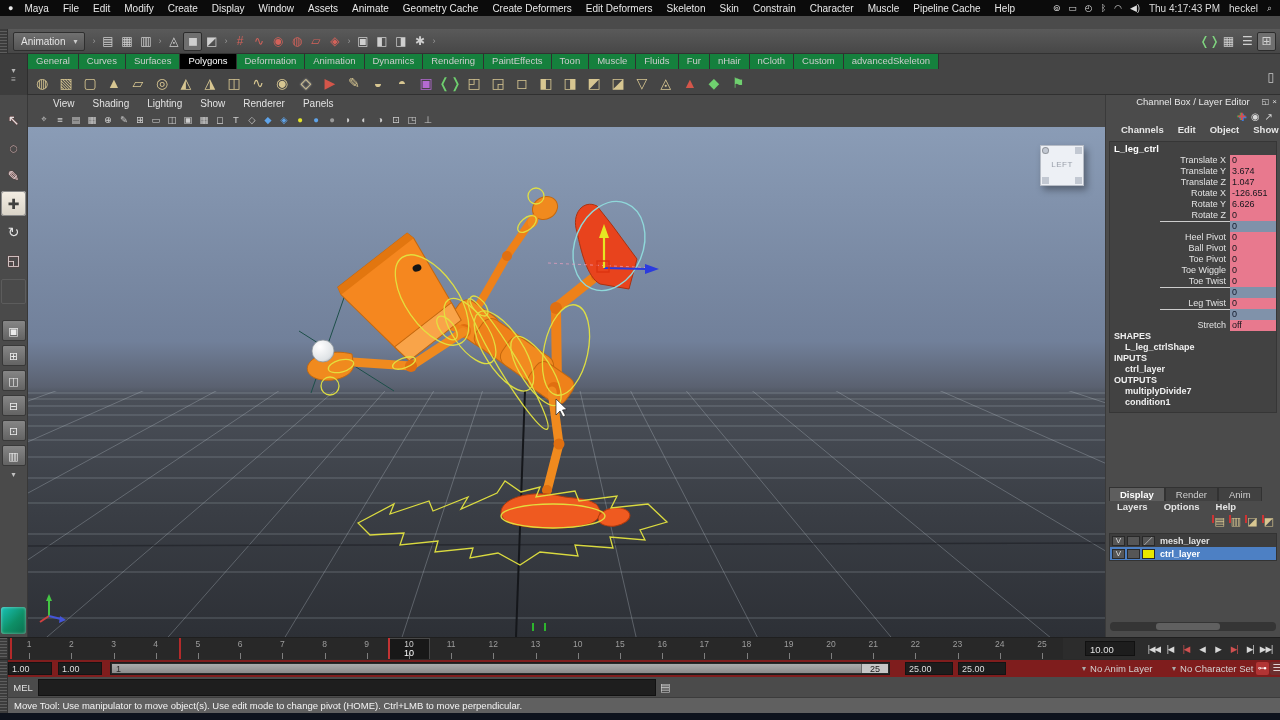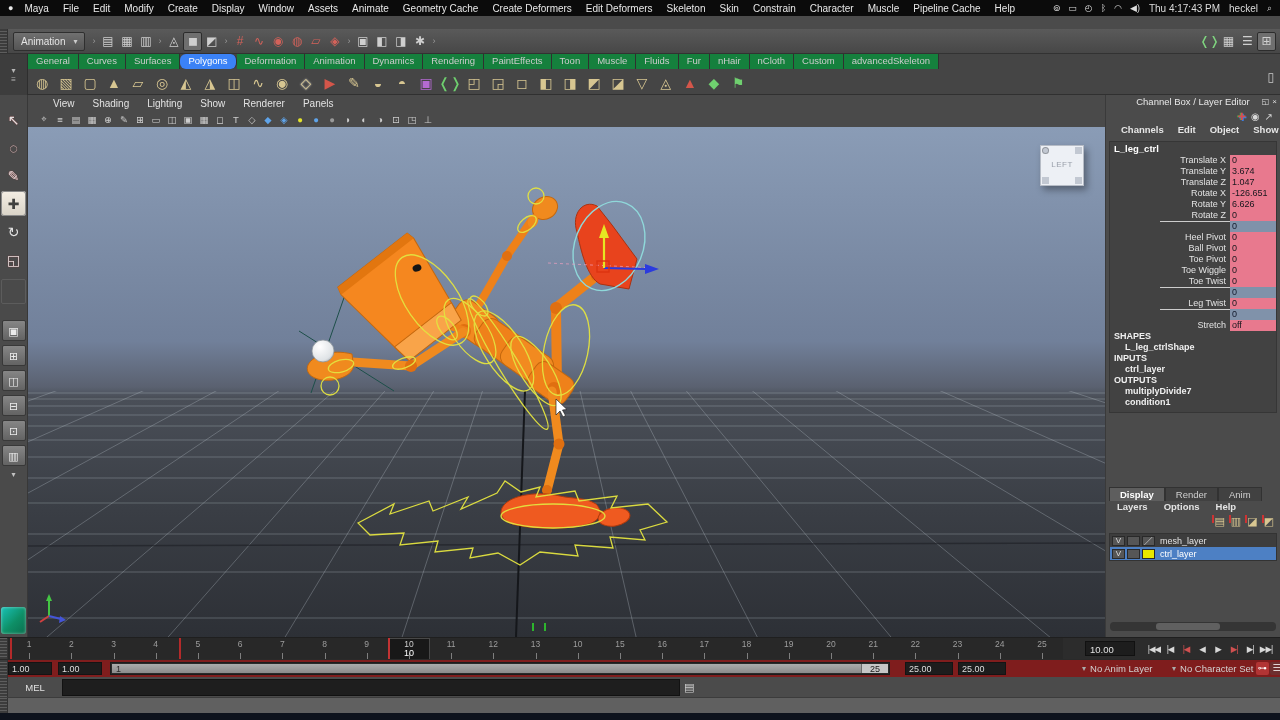--- a/index.html
+++ b/index.html
@@ -40,21 +40,21 @@
   .sicon.active{background:#6f6f6f;border:1px solid #2c2c2c;border-radius:2px;box-sizing:border-box;}
   .sl-right{margin-left:auto;display:flex;align-items:center;margin-right:4px;}
   .sl-right .sicon.green{color:#7fd37f;}
 
   
   #shelf{position:absolute;top:54px;left:0;width:1280px;height:41px;background:#454545;border-bottom:1px solid #303030;box-sizing:border-box;}
   .shelf-side{position:absolute;left:0;top:0;width:28px;height:41px;background:#3d3d3d;border-right:1px solid #2e2e2e;
               display:flex;flex-direction:column;align-items:center;justify-content:center;color:#b5b5b5;font-size:8px;box-sizing:border-box;}
   .stabs{position:absolute;left:28px;top:0;height:15px;display:flex;font-size:9.5px;}
   .stab{padding:1px 8px 0 8px;color:#cccccc;background:#15803d;border-right:1px solid #303030;white-space:nowrap;}
-  .stab.active{background:#3b82f6;color:#ffffff;border-radius:6px;}
+  .stab.active{background:#000000;color:#ffffff;}
   .shicons{position:absolute;left:30px;top:16px;height:25px;display:flex;align-items:center;}
   .shicon{width:24px;text-align:center;font-size:14px;color:#d7c691;}
   .shicon.red{color:#d4564a;} .shicon.purple{color:#b46ad2;} .shicon.green{color:#6fd06f;} .shicon.circled{text-shadow:0 0 2px #eee;}
   .shelf-trash{position:absolute;right:6px;top:16px;color:#c9c9c9;font-size:12px;}
 
   
   #toolbox{position:absolute;left:0;top:95px;width:28px;height:542px;background:#4a4a4a;border-right:1px solid #383838;
            display:flex;flex-direction:column;align-items:center;padding-top:12px;box-sizing:border-box;}
   .tool{width:25px;height:25px;margin-bottom:3px;border-radius:3px;display:flex;align-items:center;justify-content:center;
         font-size:14px;color:#e2e2e2;}
@@ -111,21 +111,21 @@
   .le-icons{position:absolute;right:6px;top:420px;display:flex;gap:6px;font-size:11px;color:#d8c691;}
   .le-icons .li{position:relative;}
   .le-icons .li::after{content:"";position:absolute;left:-2px;top:0;width:2px;height:8px;background:#c33;}
   .le-list{position:absolute;left:3px;right:3px;top:438px;background:#3d3d3d;border:1px solid #333;}
   .lrow{display:flex;align-items:center;height:13px;padding-left:2px;font-size:9px;color:#e2e2e2;gap:2px;}
   .lv,.lp,.lc{width:13px;height:10px;border:1px solid #292929;background:#565656;box-sizing:border-box;
               font-size:8px;line-height:8px;text-align:center;color:#ddd;}
   .lrow.nocolor .lc{background:linear-gradient(135deg,#565656 44%,#a5a5a5 48%,#565656 54%);}
   .lrow.yellow .lc{background:var(--layer_swatch_yellow,#e8e800);}
   .lrow.selected{background:var(--accent_blue,#4d80c4);color:#fff;}
-  .lname{padding-left:3px;font-weight:normal;}
+  .lname{padding-left:3px;font-weight:bold;}
   .le-hscroll{position:absolute;left:4px;right:4px;bottom:6px;height:9px;background:#353535;border-radius:4px;}
   .le-hscroll .thumb{position:absolute;left:28%;width:38%;top:1px;bottom:1px;background:#606060;border-radius:3px;}
 
   
   #timeslider{position:absolute;left:0;top:637px;width:1280px;height:22px;background:#2c2c2c;border-top:1px solid #1f1f1f;box-sizing:border-box;}
   .ts-frames{position:absolute;left:8px;top:0;width:1055px;height:22px;display:flex;background:#282828;}
   .frame{position:relative;flex:1;height:100%;}
   .flabel{font-size:8.5px;color:#9d9d9d;text-align:center;line-height:10px;margin-top:1px;}
   .ftick{position:absolute;bottom:1px;left:50%;width:1px;height:6px;background:#7f7f7f;}
   .fsub{display:none;}
@@ -150,21 +150,21 @@
   .rend{position:absolute;right:0;top:0;bottom:0;width:26px;background:#c6c6c6;border-left:1px solid #6d6d6d;
         font-size:9px;color:#1c1c1c;text-align:center;line-height:11px;}
   .ddl{position:absolute;top:3px;display:flex;align-items:center;gap:4px;color:#d2d2d2;font-size:9.5px;}
   .ddl .arr{font-size:8px;color:#aaa;}
   .rs-keyicon{position:absolute;top:2px;width:13px;height:13px;border-radius:2px;background:#b23434;color:#fff;
               font-size:9px;text-align:center;line-height:13px;}
   .rs-keyicon.k2{background:#6e2f2f;}
 
   
   #commandline{position:absolute;left:0;top:677px;width:1280px;height:20px;background:#4b4b4b;display:flex;align-items:center;box-sizing:border-box;}
-  .mel-label{width:54px;text-align:center;color:#e0e0e0;font-size:9.5px;}
+  .mel-label{width:30px;text-align:center;color:#e0e0e0;font-size:9.5px;}
   .mel-input{width:612px;height:13px;background:#1e1e1e;border:1px solid #121212;color:#ddd;font-size:9.5px;
              font-family:"Liberation Mono","DejaVu Sans Mono",monospace;}
   .mel-result{margin-left:4px;width:595px;height:13px;background:#242424;border:1px solid #151515;color:#d6d6d6;
               font-size:9px;line-height:13px;padding-left:6px;box-sizing:border-box;
               font-family:"Liberation Mono","DejaVu Sans Mono",monospace;}
   .se-icon{margin-left:4px;color:#cfcfcf;font-size:11px;}
   #helpline{position:absolute;left:0;top:697px;width:1280px;height:16px;background:#606060;color:#f4f4f4;
             font-size:9.5px;line-height:16px;display:flex;box-sizing:border-box;border-top:1px solid #3c3c3c;}
   #helpline .ht{padding-left:6px;}
   #bottomstrip{position:absolute;left:0;top:713px;width:1280px;height:7px;background:#0e131d;}
@@ -846,16 +846,17 @@
 
   <div id="commandline">
     <div class="row-handle" style="height:20px;"></div>
     <span class="mel-label">MEL</span>
     <input class="mel-input" value="" style="">
     <span class="se-icon">▤</span>
   </div>
 
   <div id="helpline">
     <div class="row-handle" style="height:16px;"></div>
+    <span class="ht">Move Tool: Use manipulator to move object(s). Use edit mode to change pivot (HOME).  Ctrl+LMB to move perpendicular.</span>
   </div>
 
   <div id="bottomstrip"></div>
 </div>
 
 </body></html>

